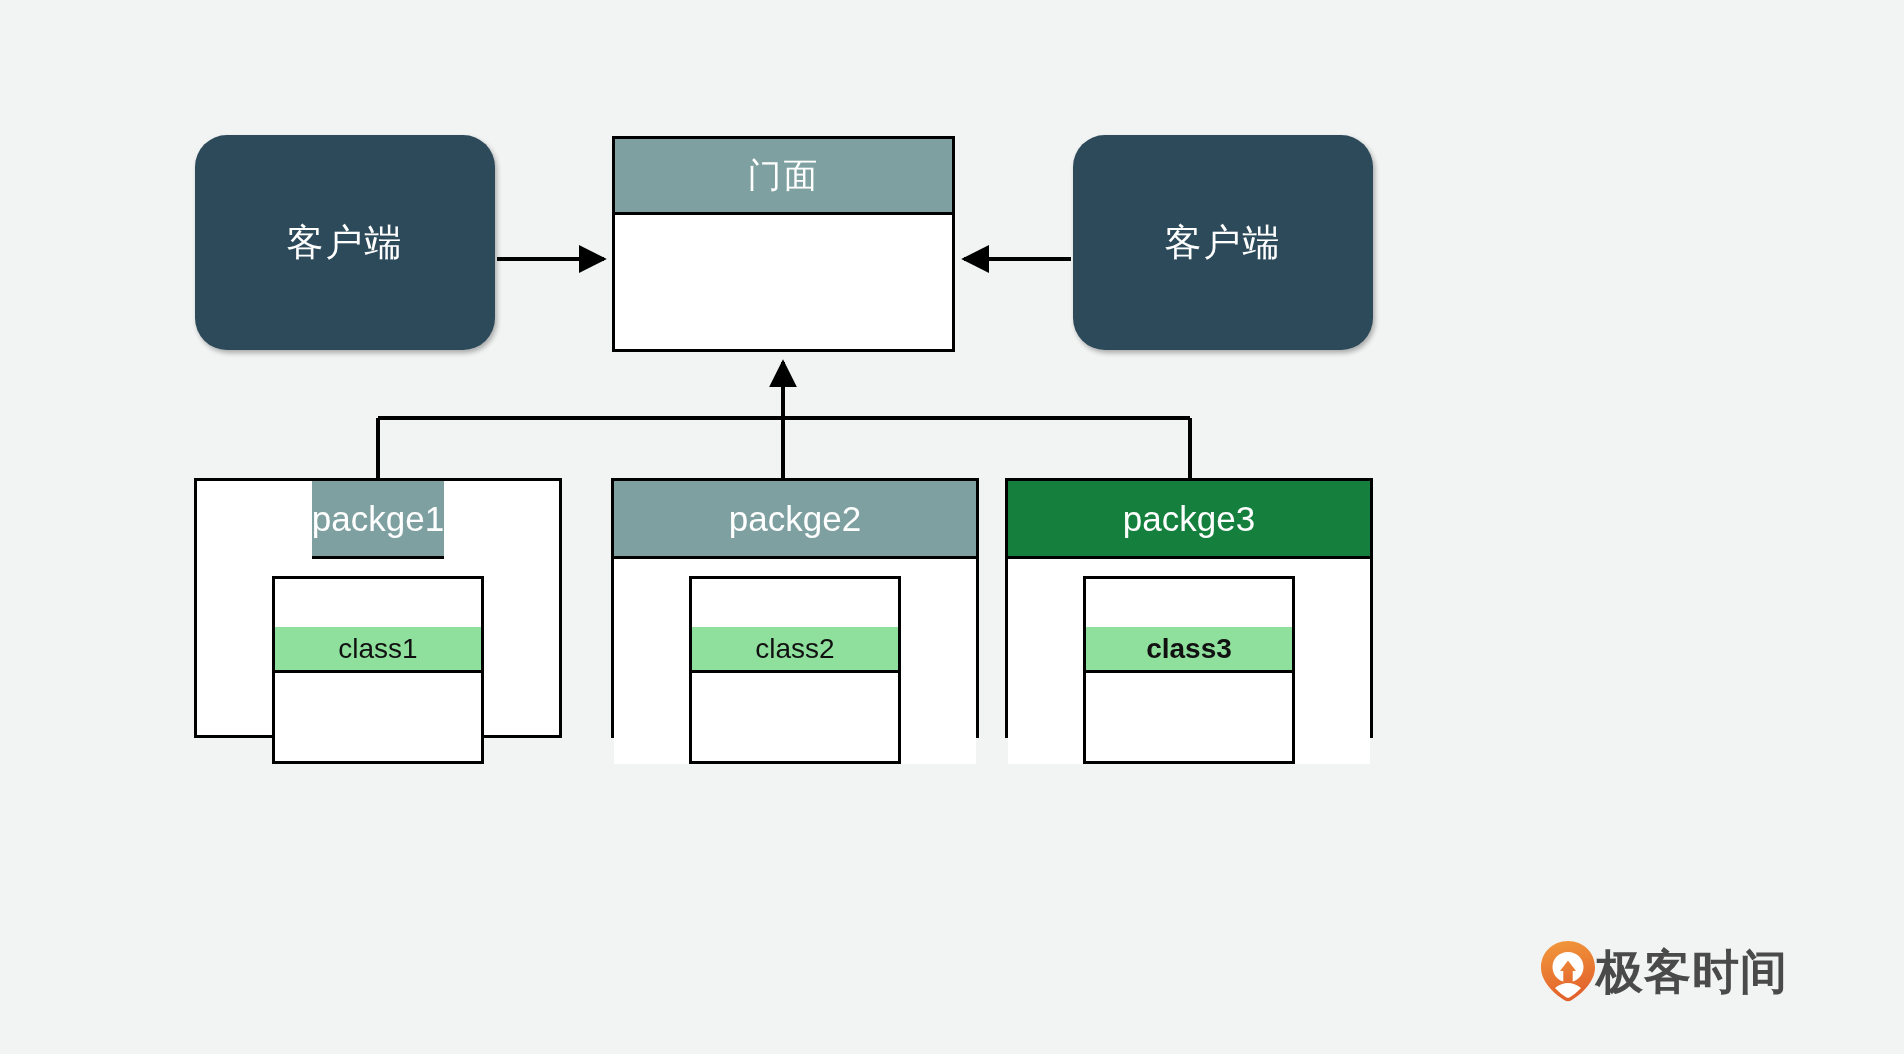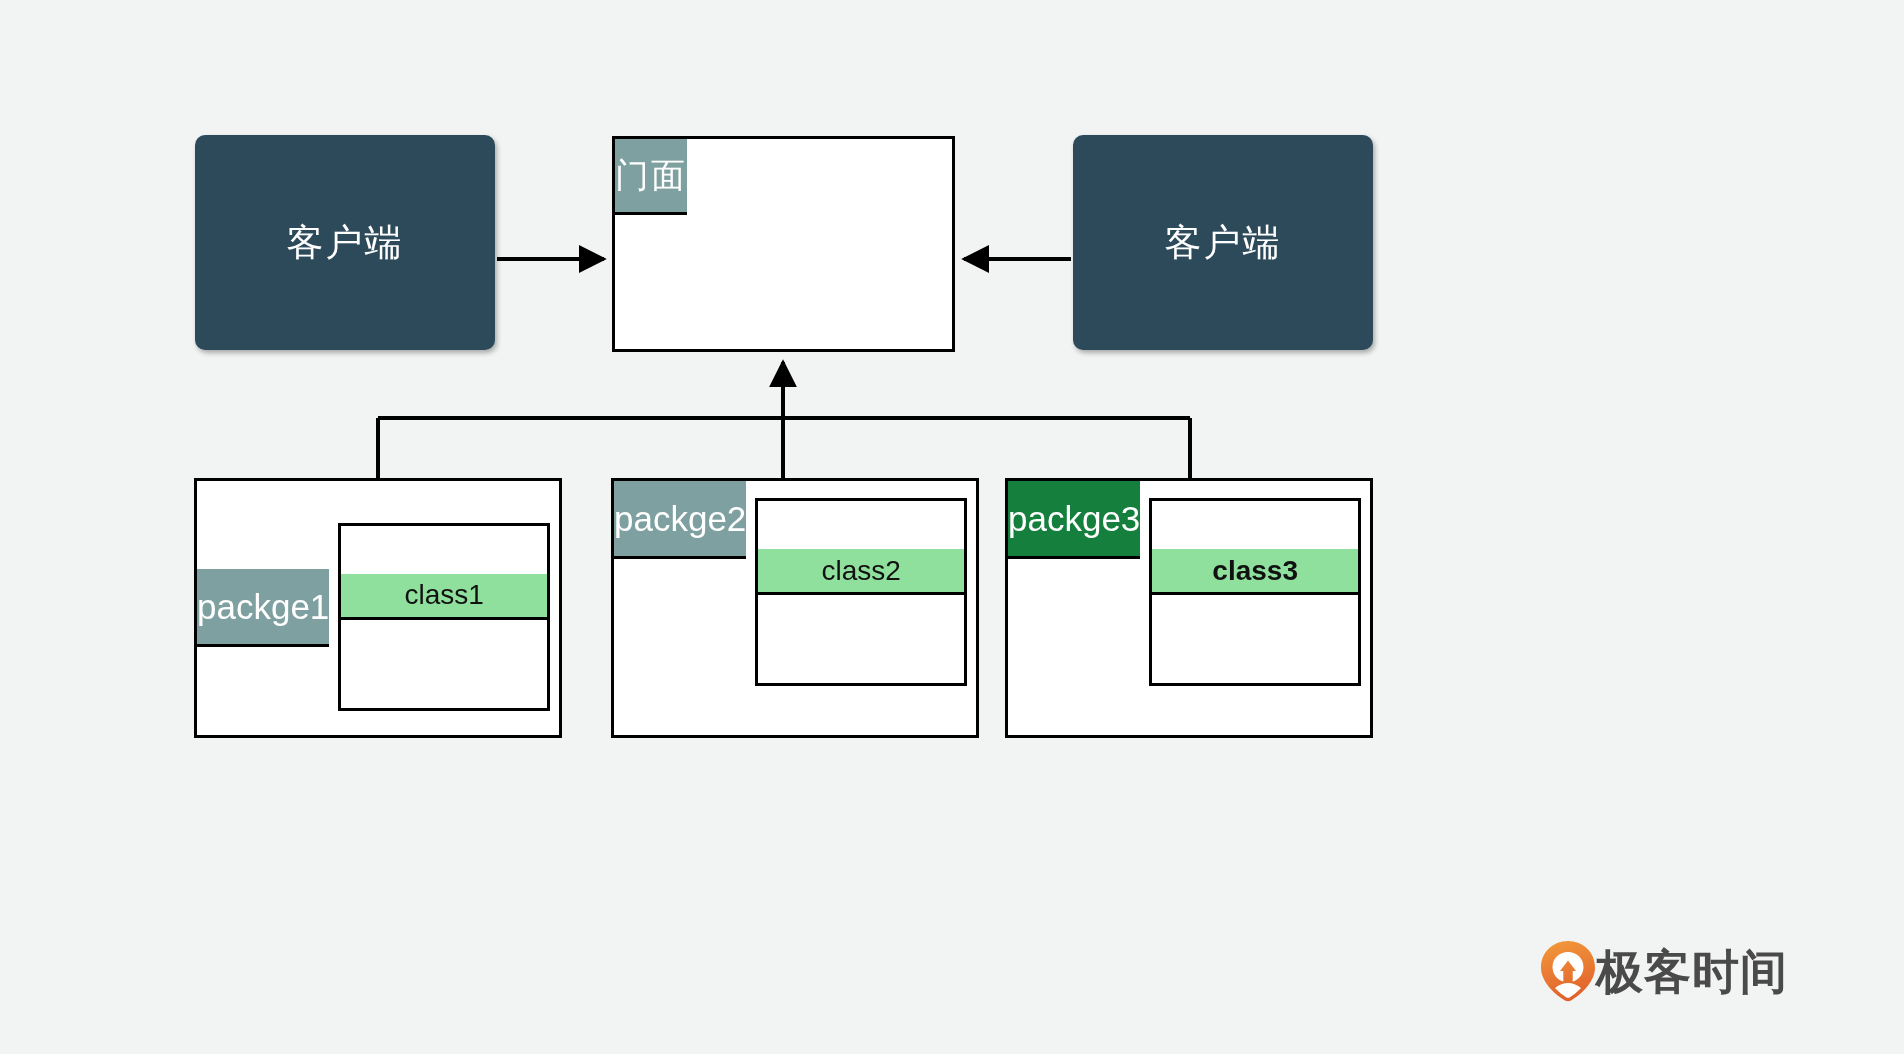--- a/index.html
+++ b/index.html
@@ -12,42 +12,42 @@
   #canvas {
     position: relative;
     width: 1904px;
     height: 1054px;
     background: #f2f4f3;
   }
 
   
   .client-box {
     position: absolute;
-    border-radius: 10px;
+    border-radius: 32px;
     display: flex;
     align-items: center;
     justify-content: center;
     box-shadow: 2px 3px 5px rgba(0,0,0,0.30);
   }
   .client-label {
     color: #ffffff;
     font-size: 37px;
     letter-spacing: 2px;
     font-weight: 400;
   }
   #client-left  { left: 195px;  top: 135px; width: 300px; height: 215px; }
   #client-right { left: 1073px; top: 135px; width: 300px; height: 215px; }
 
   
   .uml-box {
     position: absolute;
     border: 3px solid #000000;
     background: #ffffff;
     display: flex;
-    flex-direction: row;
+    flex-direction: column;
   }
   .uml-header {
     flex: none;
     display: flex;
     align-items: center;
     justify-content: center;
     border-bottom: 3px solid #000000;
     color: #ffffff;
   }
   .uml-body {

